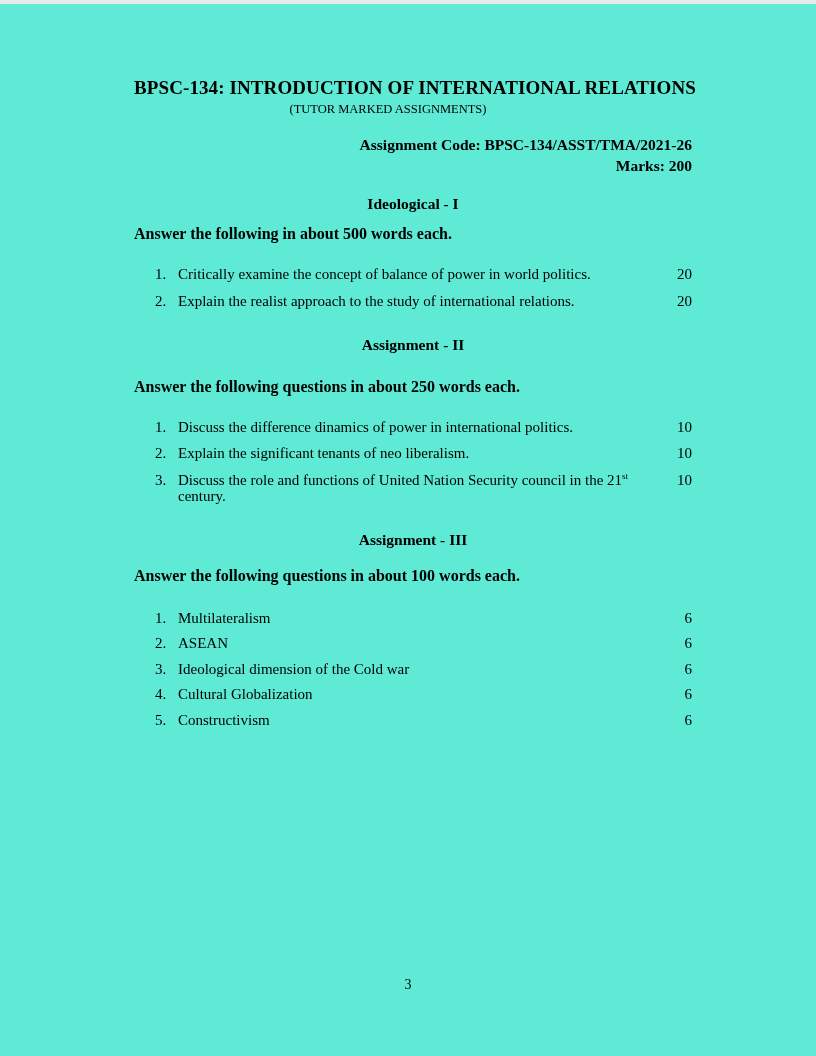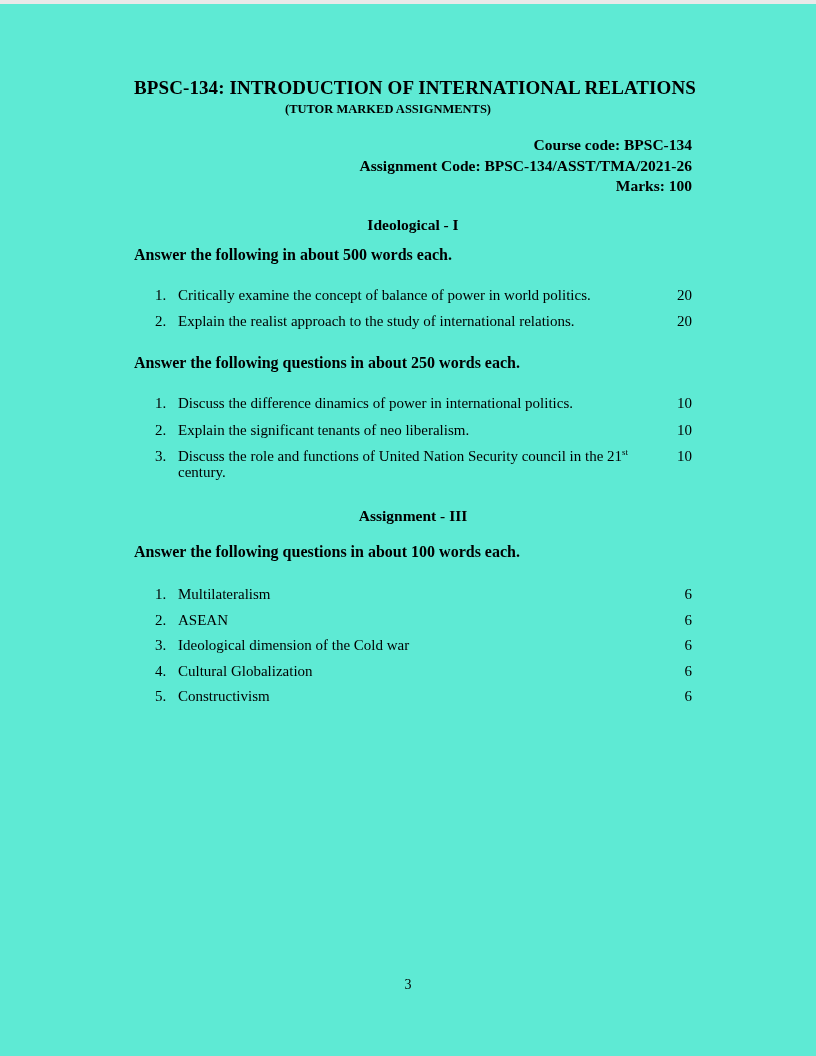--- a/index.html
+++ b/index.html
@@ -27,21 +27,21 @@
     font-size: 19px;
     line-height: 20px;
     white-space: nowrap;
     letter-spacing: 0.1px;
   }
   .doc-subtitle {
     position: relative;
     left: -25px;
     margin-top: 4px;
     text-align: center;
-    font-weight: bold;
+    font-weight: normal;
     font-size: 12.5px;
     line-height: 14px;
   }
   .meta {
     margin-top: 19px;
     text-align: right;
     font-weight: bold;
     font-size: 15.5px;
     line-height: 20.5px;
   }
@@ -96,43 +96,43 @@
 </head>
 <body>
 
 <div class="page">
   <div class="content">
 
     <h1 class="doc-title">BPSC-134: INTRODUCTION OF INTERNATIONAL RELATIONS</h1>
     <div class="doc-subtitle">(TUTOR MARKED ASSIGNMENTS)</div>
 
     <div class="meta">
-      <div>Course code: BPSC-134</div>
       <div>Assignment Code: BPSC-134/ASST/TMA/2021-26</div>
-      <div>Marks: 100</div>
+      <div>Marks: 200</div>
     </div>
 
     <section class="assignment sec-1">
       <h2 class="section-heading">Ideological - I</h2>
       <p class="instruction">Answer the following in about 500 words each.</p>
       <ol class="q-list">
           <li class="q-row">
             <span class="q-num">1.</span>
             <span class="q-text">Critically examine the concept of balance of power in world politics.</span>
             <span class="q-marks">20</span>
           </li>
           <li class="q-row">
             <span class="q-num">2.</span>
             <span class="q-text">Explain the realist approach to the study of international relations.</span>
             <span class="q-marks">20</span>
           </li>
         </ol>
     </section>
 
     <section class="assignment sec-2">
+      <h2 class="section-heading">Assignment - II</h2>
       <p class="instruction">Answer the following questions in about 250 words each.</p>
       <ol class="q-list">
           <li class="q-row">
             <span class="q-num">1.</span>
             <span class="q-text">Discuss the difference dinamics of power in international politics.</span>
             <span class="q-marks">10</span>
           </li>
           <li class="q-row">
             <span class="q-num">2.</span>
             <span class="q-text">Explain the significant tenants of neo liberalism.</span>

